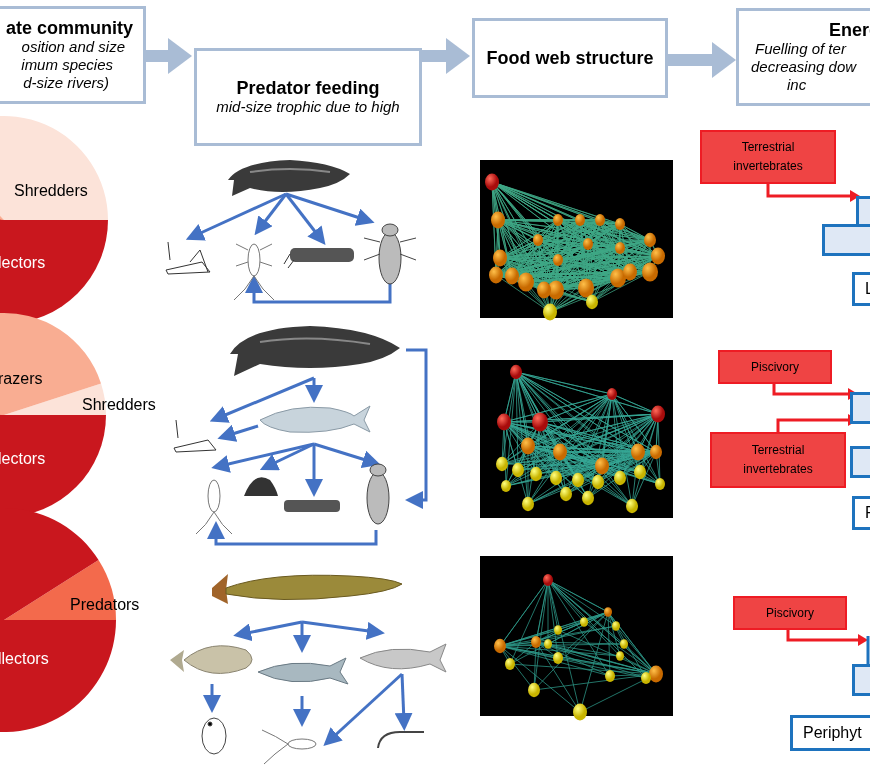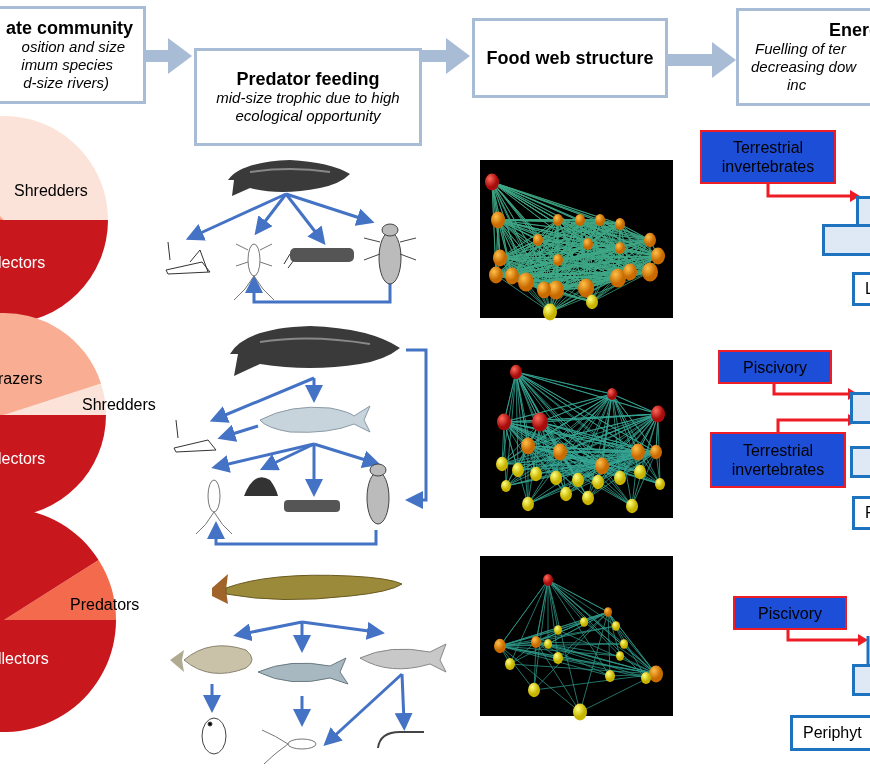--- a/index.html
+++ b/index.html
@@ -13,22 +13,22 @@
   .hbox .t { font-weight: bold; font-size: 18px; line-height: 20px; }
   .hbox .s { font-style: italic; font-size: 15px; line-height: 18px; }
 
   .harrow { position: absolute; }
 
   
   svg { overflow: visible; }
   .pie-label { font-family: "Liberation Sans", sans-serif; font-size: 16px; fill: #000; }
 
   
-  .rbox { position: absolute; background: #1d4ed8; border: 2px solid #ee1c24; box-sizing: border-box;
-          font-size: 16px; line-height: 19px; text-align: center; display: flex; align-items: center; justify-content: center; }
+  .rbox { position: absolute; background: #ef4444; border: 2px solid #ee1c24; box-sizing: border-box;
+          font-size: 12px; line-height: 19px; text-align: center; display: flex; align-items: center; justify-content: center; }
   .bbox { position: absolute; background: #dfe8f5; border: 3px solid #1e73be; box-sizing: border-box; }
   .wbox { position: absolute; background: #fff; border: 3px solid #1e73be; box-sizing: border-box;
           font-size: 16px; line-height: 20px; padding-left: 10px; white-space: nowrap; overflow: hidden; display:flex; align-items:center; }
 
   .web { position: absolute; background: #000; }
 </style>
 </head>
 <body>
 
 <div class="hbox" style="left:-40px; top:6px; width:186px; height:98px;">
@@ -39,21 +39,20 @@
 </div>
 
 <svg class="harrow" style="left:144px; top:38px;" width="50" height="36">
   <rect x="0" y="12" width="26" height="12" fill="#a9bcd5"></rect>
   <polygon points="24,0 48,18 24,36" fill="#a9bcd5"></polygon>
 </svg>
 
 <div class="hbox" style="left:194px; top:8px; width:228px; height:98px;margin-top:40px;">
   <div class="t">Predator feeding</div>
   <div class="s">mid-size trophic due to high</div>
-  <div class="s">ecological opportunity</div>
 </div>
 
 <svg class="harrow" style="left:420px; top:38px;" width="52" height="36">
   <rect x="0" y="12" width="28" height="12" fill="#a9bcd5"></rect>
   <polygon points="26,0 50,18 26,36" fill="#a9bcd5"></polygon>
 </svg>
 
 <div class="hbox" style="left:472px; top:18px; width:196px; height:80px;text-align:center;">
   <div class="t">Food web structure</div>
 </div>

